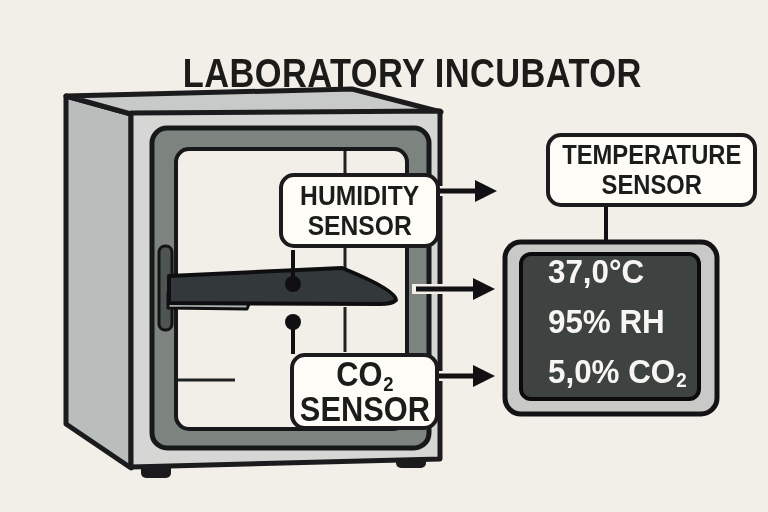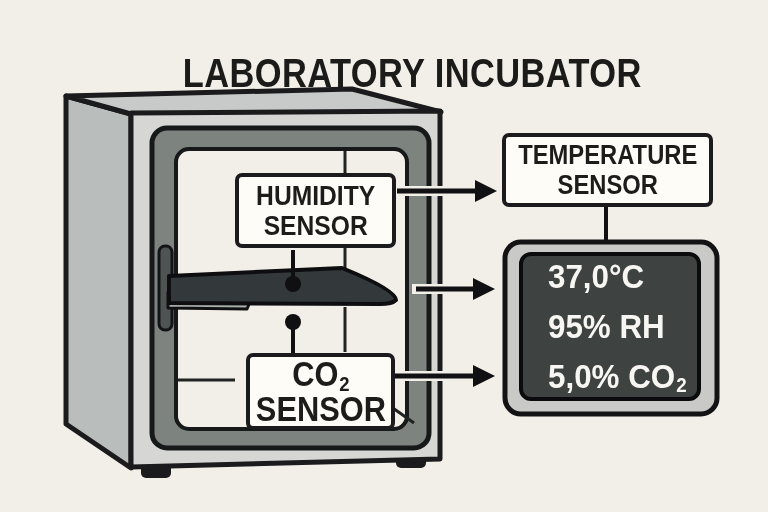--- a/index.html
+++ b/index.html
@@ -16,35 +16,35 @@
     text-align:center; font-size:40px; font-weight:bold;
     color:#1b1b19; letter-spacing:0.5px;
     transform:scaleX(0.86); transform-origin:50% 50%;
     white-space:nowrap; z-index:3;
   }
 
   svg.illustration { position:absolute; left:0; top:0; z-index:1; }
 
   .label-box {
     position:absolute; box-sizing:border-box;
-    background:#fdfcf7; border:4px solid #1b1b1d; border-radius:7px;
+    background:#fdfcf7; border:4px solid #1b1b1d; border-radius:15px;
     display:flex; flex-direction:column; align-items:center; justify-content:center;
-    color:#1c1c1a; font-weight:bold; z-index:3;
+    color:#1c1c1a; font-weight:bold; z-index:3;margin-left:44px;
   }
   .label-inner { transform:scaleX(0.88); transform-origin:50% 50%; text-align:center; white-space:nowrap; }
   .humidity     { left:235px; top:173px; width:161px; height:75px; font-size:28px; line-height:30px; }
   .temperature  { left:502px; top:133px; width:211px; height:74px; font-size:27px; line-height:30px; }
   .co2          { left:246px; top:353px; width:149px; height:77px; font-size:35px; line-height:30px; }
 
   .sub2 { font-size:0.6em; position:relative; top:0.22em; margin-left:1px; }
 
   .display-text {
     position:absolute; left:521px; top:254px; width:178px; height:145px;
     box-sizing:border-box; padding-left:27px;
-    display:flex; flex-direction:column; justify-content:flex-start;
+    display:flex; flex-direction:column; justify-content:flex-end;
     color:#f7f6f3; font-weight:bold; font-size:33px; line-height:45px;
     z-index:3;
   }
   .dline { transform:scaleX(0.95); transform-origin:0 50%; white-space:nowrap; }
 </style>
 </head>
 <body>
 
 <div class="stage">
 

